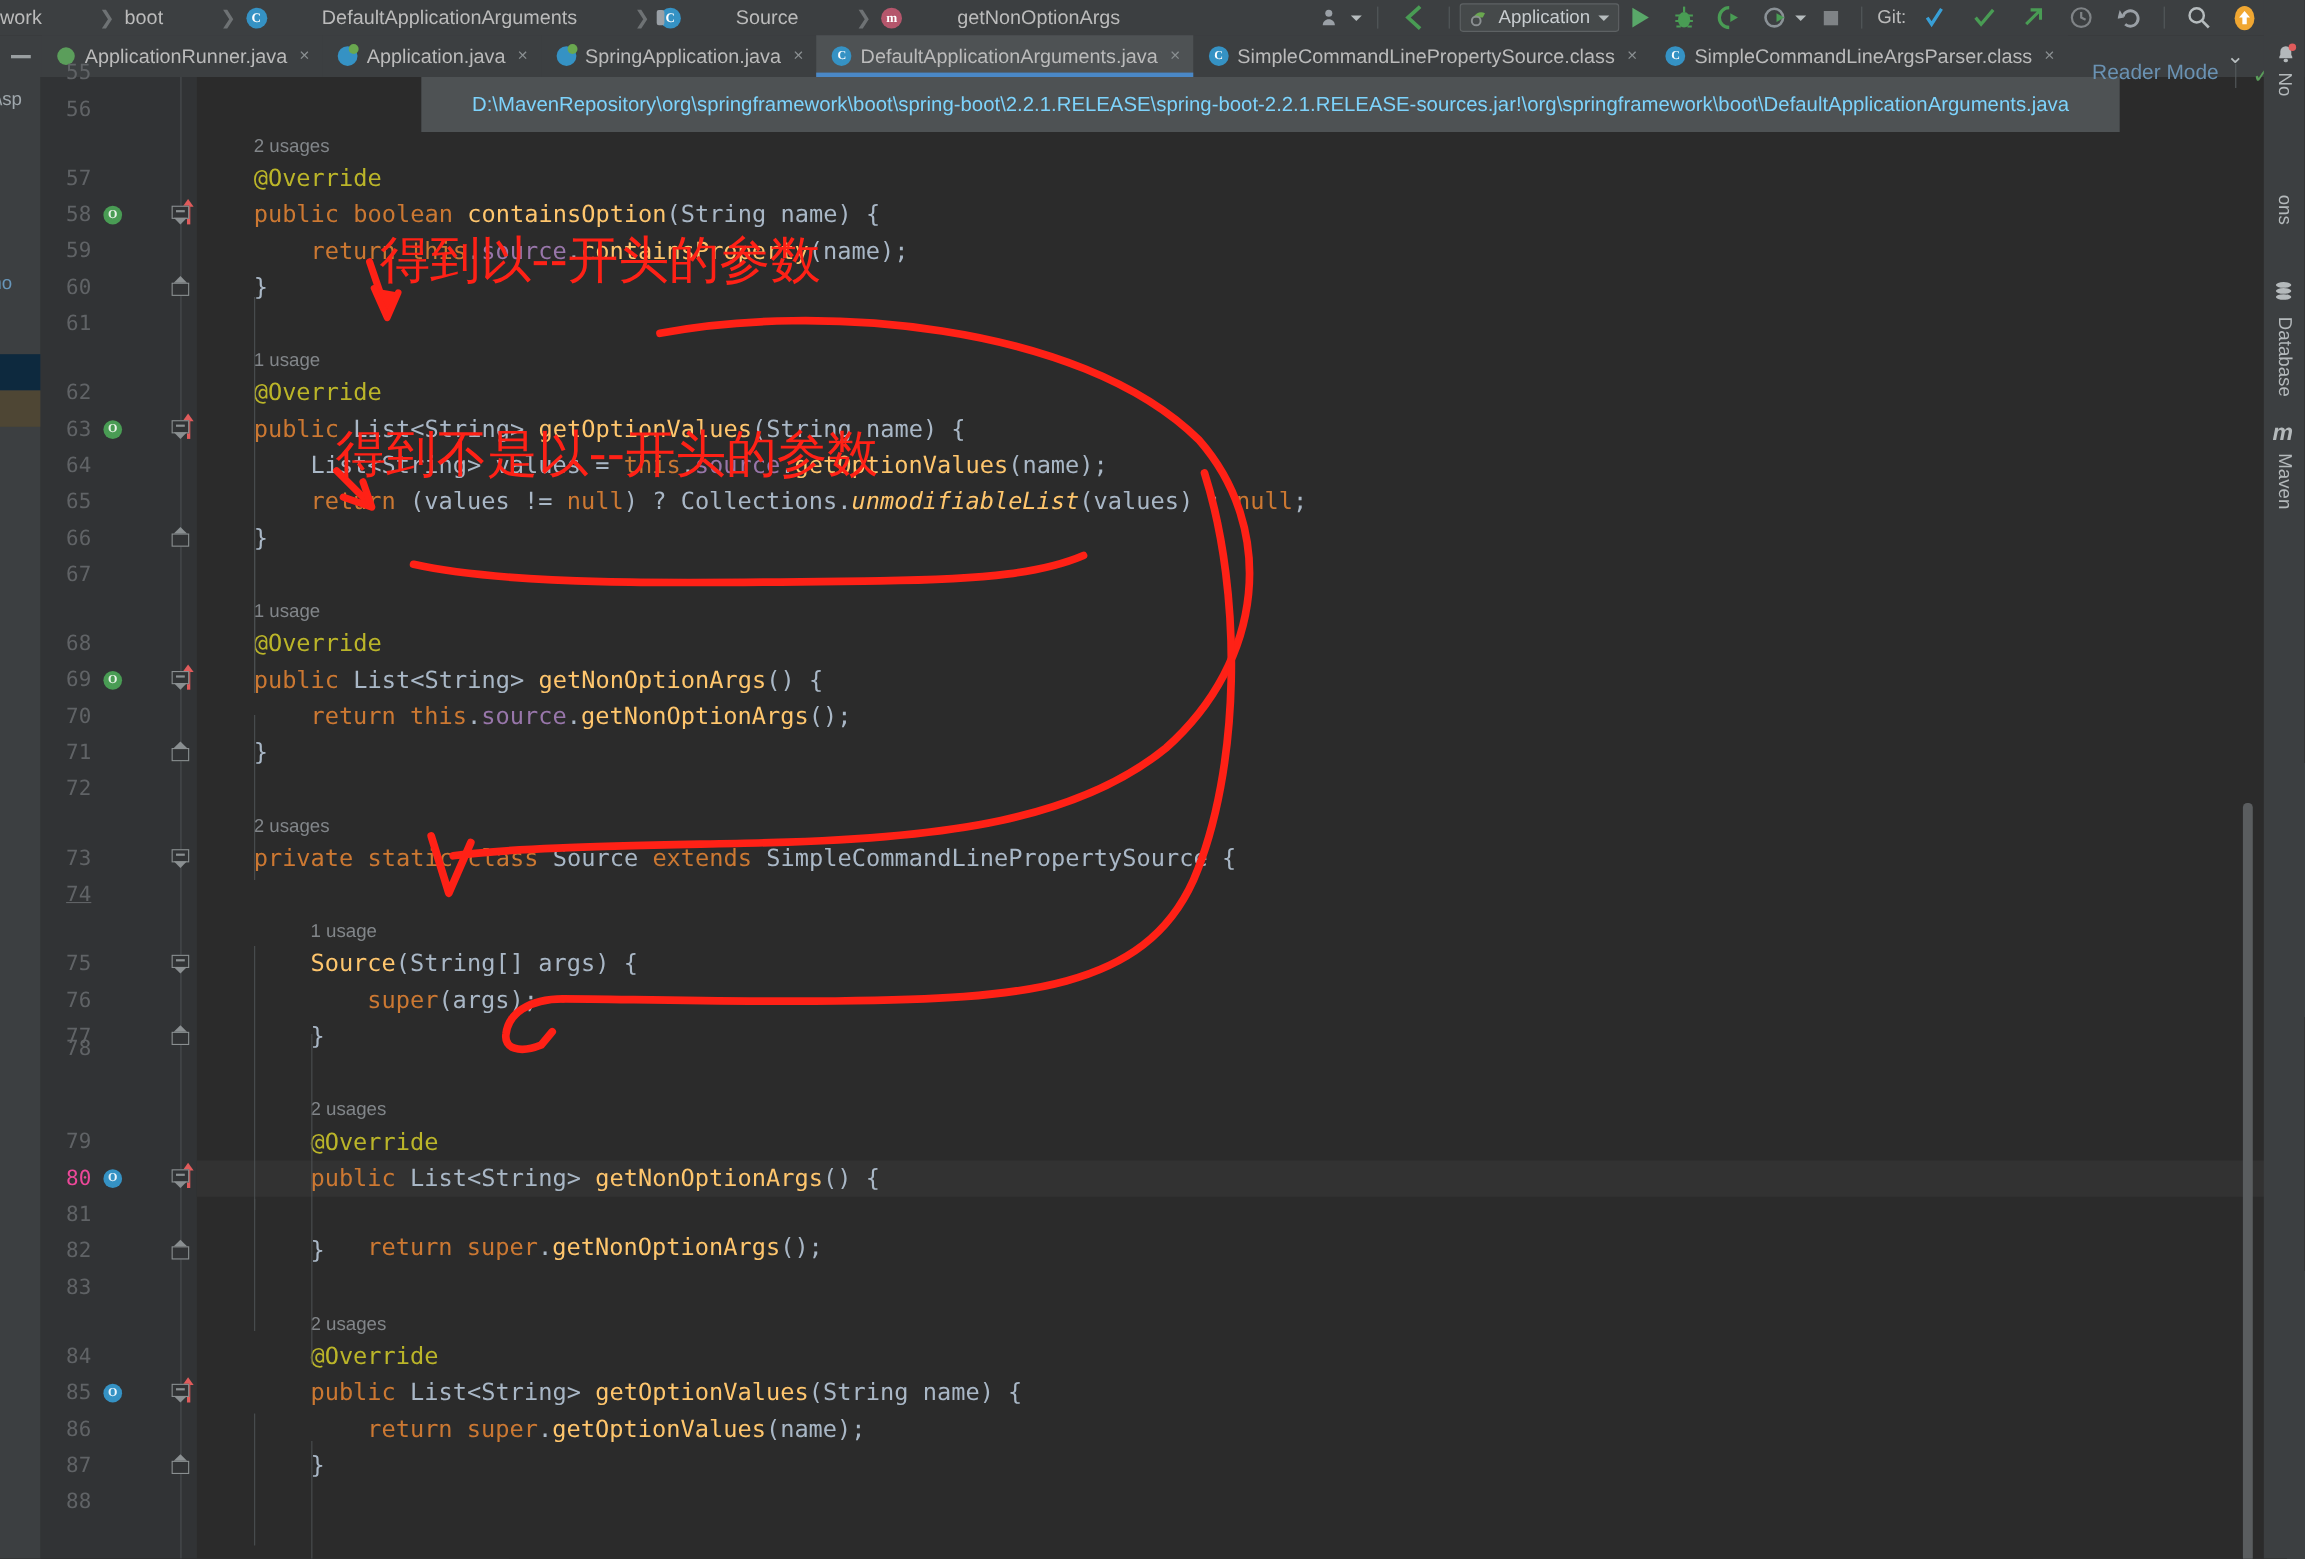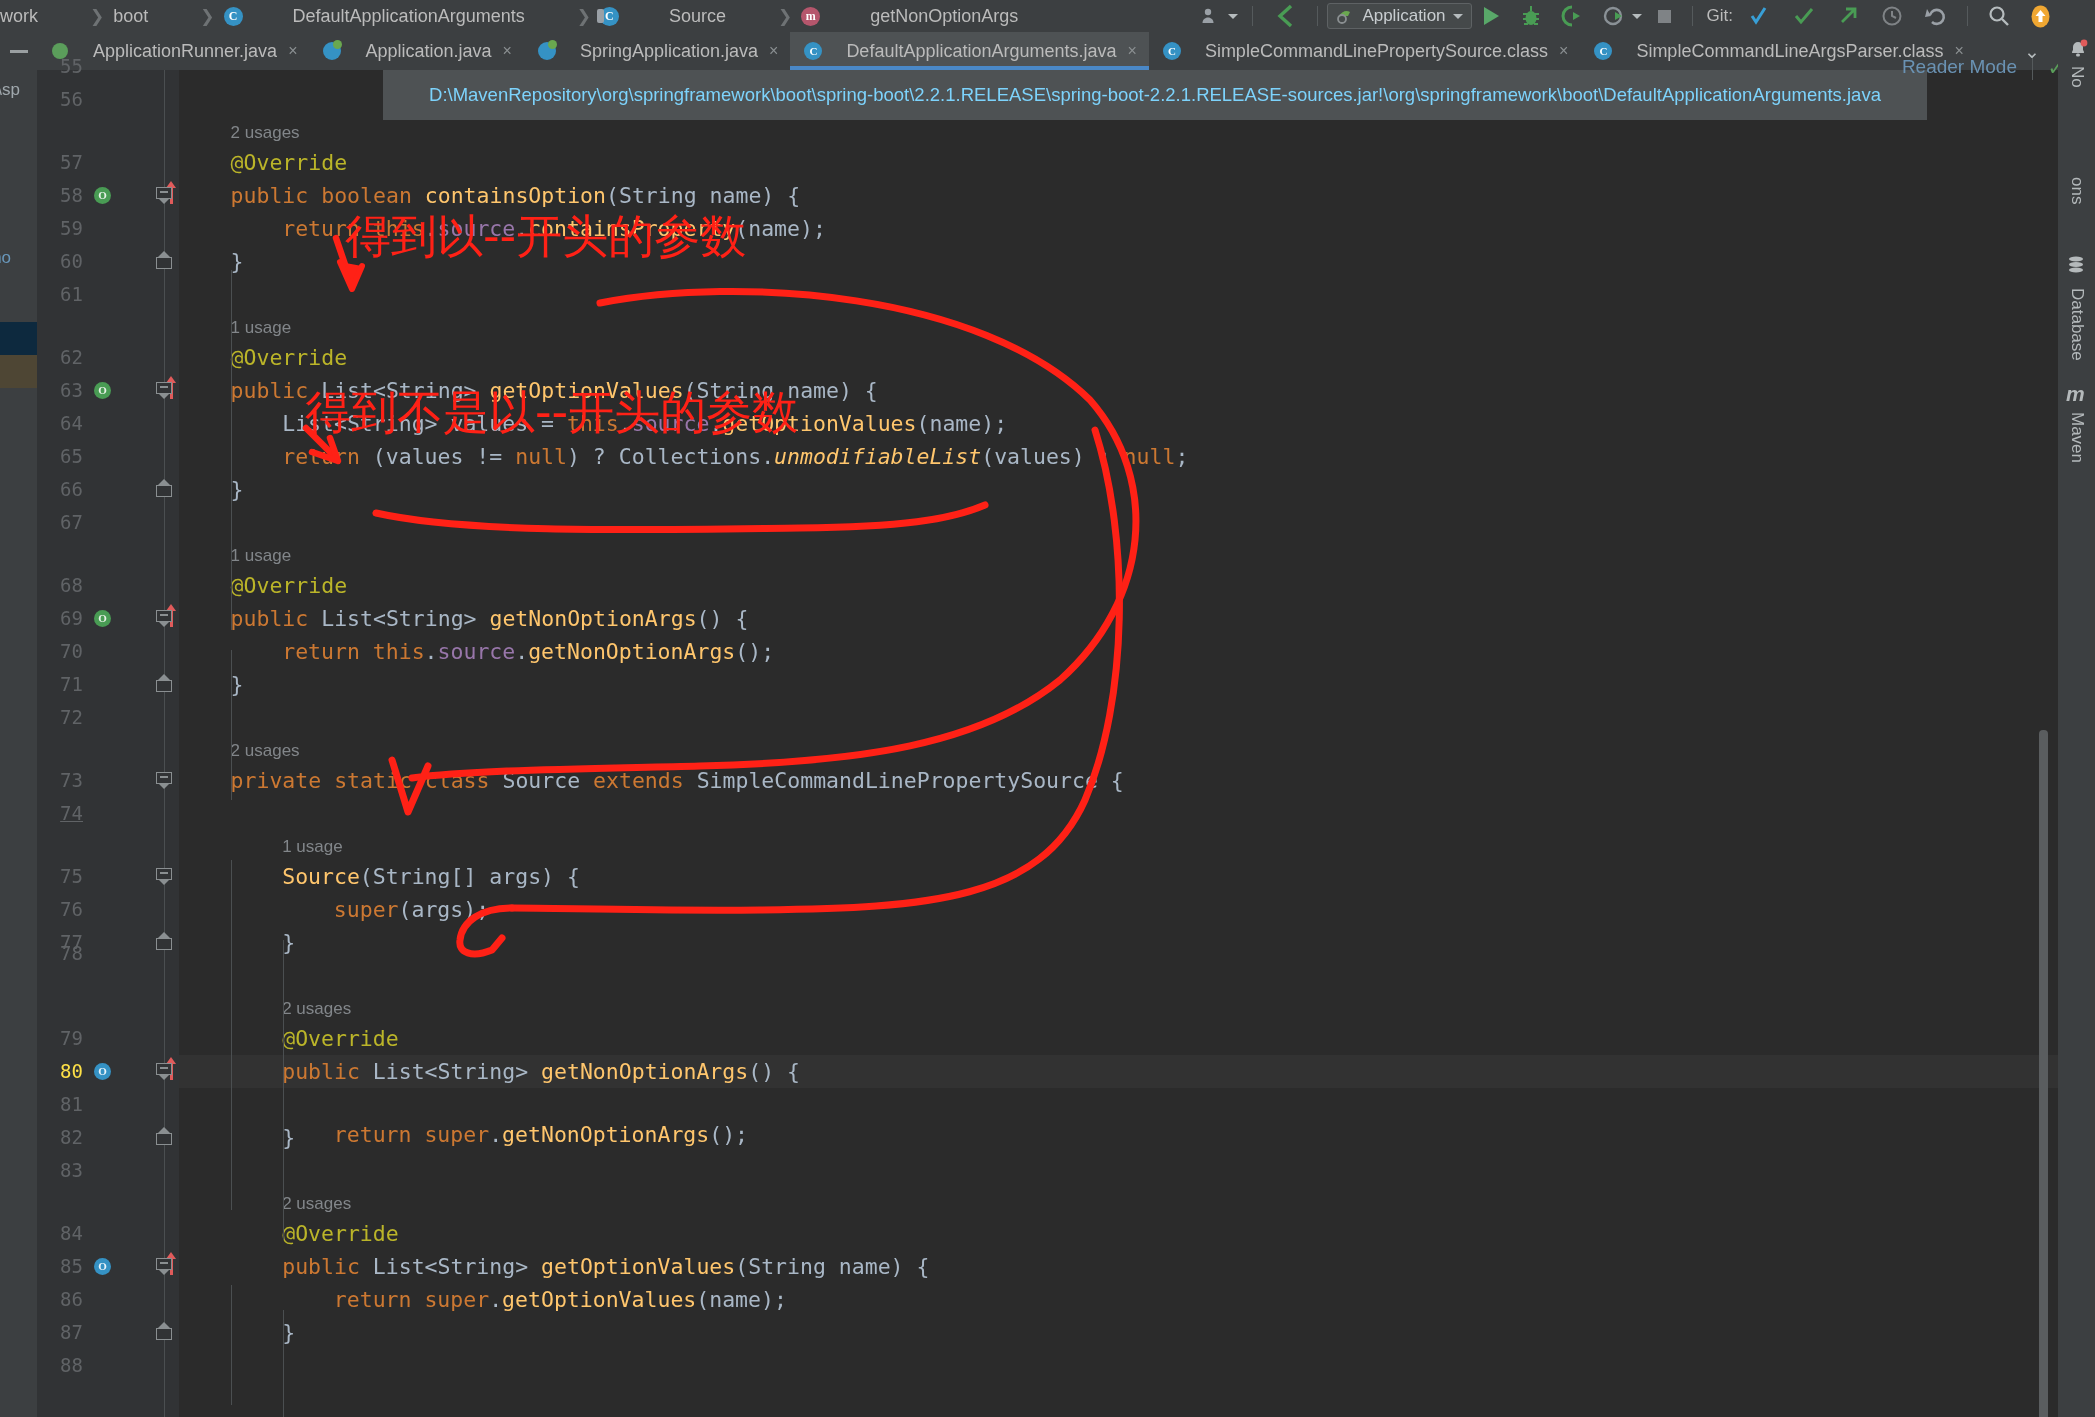--- a/index.html
+++ b/index.html
@@ -38,21 +38,21 @@
   .stopsq{width:13px;height:13px;background:#7f8386;}
   .gitlabel{color:#bbbbbb;font-size:17px;}
 
   
   .tabbar{position:absolute;left:0;top:32px;width:2095px;height:38px;background:#3c3f41;
           display:flex;align-items:stretch;}
   .tab{display:flex;align-items:center;padding:0 12px 0 14px;color:#bbbbbb;font-size:18px;
        white-space:nowrap;position:relative;background:#3c3f41;}
   .tab.sel{background:#4e5254;}
   .tab.sel:after{content:"";position:absolute;left:0;right:0;bottom:0;height:4px;background:#4a88c7;}
-  .tab .tlabel{margin-left:18px;}
+  .tab .tlabel{margin-left:2px;}
   .tab .tclose{margin-left:11px;color:#8a8f91;font-size:16px;}
   .lmin{width:38px;display:flex;align-items:center;justify-content:center;}
   .lmin i{display:block;width:18px;height:3px;background:#9a9fa1;}
   .dotc{display:inline-block;width:18px;height:18px;border-radius:50%;background:#3592c4;
         color:#fff;font-size:11px;line-height:18px;text-align:center;font-weight:bold;
         font-family:"Liberation Serif",serif;margin-right:6px;}
   .dotg{display:inline-block;width:16px;height:16px;border-radius:50%;
         background:#5b9e5b;margin-right:7px;}
   .dotsb{position:relative;display:inline-block;width:18px;height:18px;border-radius:50%;
          background:#3592c4;margin-right:6px;}
@@ -66,21 +66,21 @@
   .editor{position:absolute;left:0;top:70px;width:2095px;height:1347px;background:#2b2b2b;}
   .leftpanel{position:absolute;left:0;top:0;width:37px;height:1347px;background:#3c3f41;
              overflow:hidden;font-size:17px;color:#9aa7b0;}
   .lp-txt{position:absolute;left:-16px;top:10px;color:#a0a8ad;white-space:nowrap;font-size:17px;}
   .lp-sel{position:absolute;left:0;width:37px;height:33px;background:#0d293e;}
   .lp-hl{position:absolute;left:0;width:37px;height:33px;background:#4e4634;}
 
   .gutter{position:absolute;left:37px;top:0;width:142px;height:1347px;background:#313335;}
   .gnum{position:absolute;right:96px;color:#606366;font-size:19px;
         font-family:"DejaVu Sans Mono",monospace;text-align:right;width:40px;}
-  .gnum.cur{color:#fde047;}
+  .gnum.cur{color:#ec4899;}
   .gmark{position:absolute;left:57px;width:19px;height:19px;}
   .gdotg{width:17px;height:17px;border-radius:50%;background:#499c54;color:#e8f2e8;
          font-size:11px;line-height:17px;text-align:center;font-weight:bold;
          font-family:"Liberation Serif",serif;}
   .gdotb{width:17px;height:17px;border-radius:50%;background:#3592c4;color:#eaf4fb;
          font-size:11px;line-height:17px;text-align:center;font-weight:bold;
          font-family:"Liberation Serif",serif;}
   .garrow{position:absolute;left:76px;top:-2px;width:3px;height:19px;background:#e05b5b;}
   .garrow:after{content:"";position:absolute;left:-4px;top:-4px;width:0;height:0;
         border-left:5.5px solid transparent;border-right:5.5px solid transparent;

